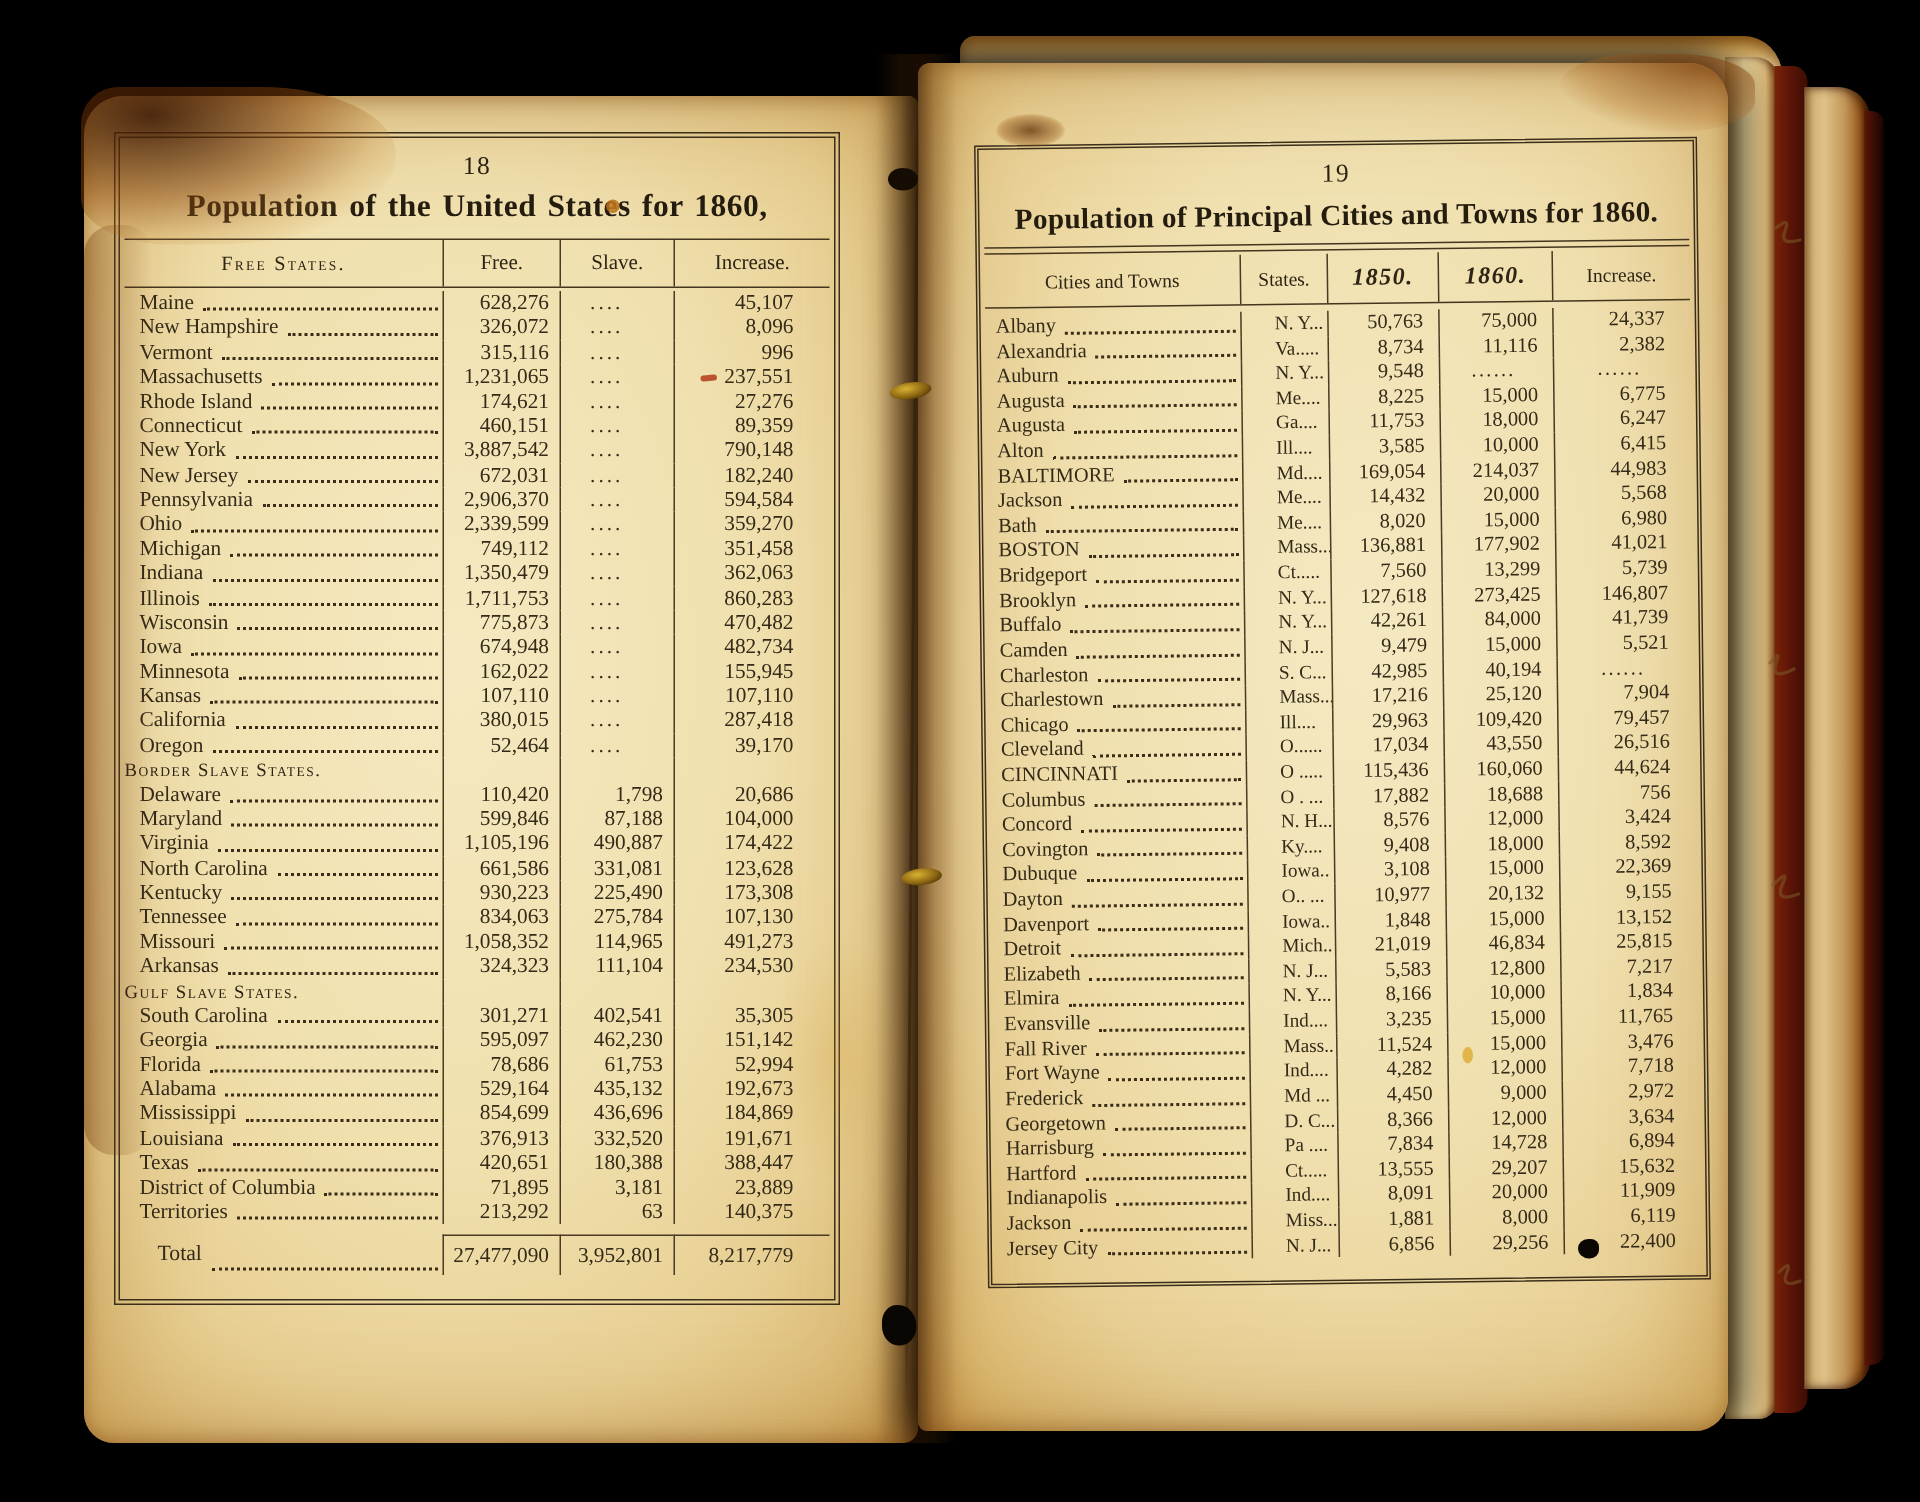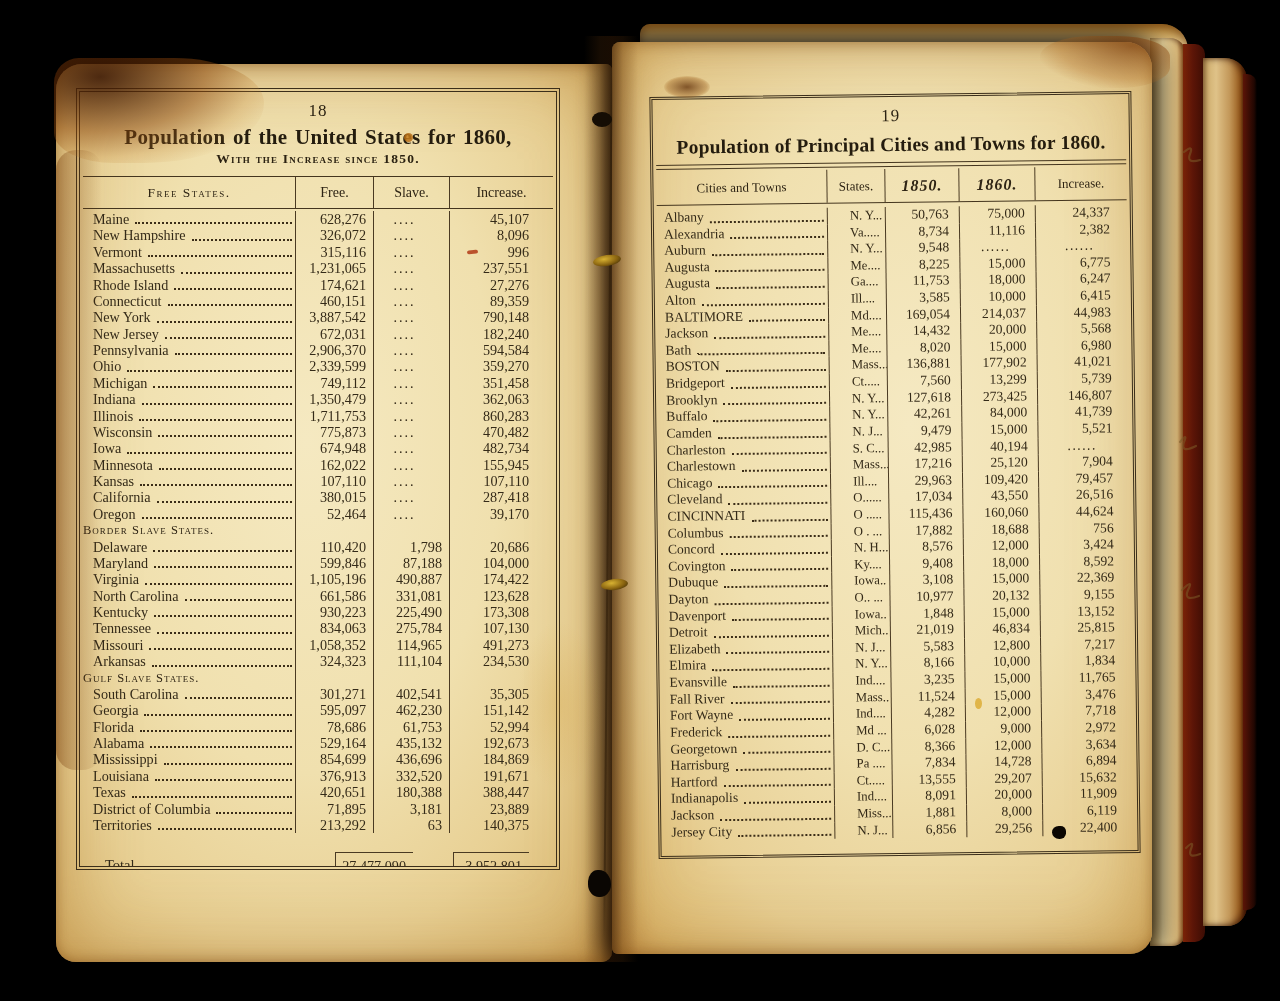--- a/index.html
+++ b/index.html
@@ -82,21 +82,21 @@
   .lthead .hc{text-align:center;font-size:14px;color:#2e2414;}
   .lthead .hc.sc{font-variant:small-caps;letter-spacing:1.5px;font-size:13.5px;}
   .lbody{margin-top:2px;}
   .lrow{height:16.38px;line-height:16.38px;font-size:14.2px;}
   .lrow .name{display:flex;align-items:baseline;padding-left:10px;}
   .leader{flex:1;border-bottom:2px dotted #3b2d18;margin:0 3px 3px 6px;align-self:flex-end;}
   .lrow .num{text-align:right;padding-right:7px;font-size:14.2px;}
   .lrow .num.inc{padding-right:24px;}
   .lrow .num.dots{text-align:center;letter-spacing:2px;padding-right:14px;}
   .section-row .sec{text-align:center;font-variant:small-caps;font-size:12.5px;letter-spacing:1px;color:#2e2414;padding-left:0;}
-  .total-row{height:27px;line-height:27px;font-size:14.5px;margin-top:19px;gap:40px;}
+  .total-row{height:27px;line-height:27px;font-size:14.5px;margin-top:7px;}
   .total-row .name{padding-left:22px;}
   .total-row .topline{border-top:1.3px solid #4a3a22;}
 
   
   .rthead,.rrow{display:grid;grid-template-columns:170px 58px 74px 76px 1fr;}
   .rthead{border-bottom:1.5px solid #44351e;height:33px;line-height:33px;margin-top:2px;}
   .rthead .c,.rrow .c{border-left:1.3px solid #4a3a22;white-space:pre;overflow:hidden;}
   .rthead .c:first-child,.rrow .c:first-child{border-left:none;}
   .rthead .hc{text-align:center;font-size:13px;color:#2e2414;}
   .rthead .hc.b{font-weight:700;font-size:16px;letter-spacing:1px;font-style:italic;}
@@ -157,21 +157,20 @@
       <path d="M24 372 q8 -10 4 0 q-4 12 12 4"></path>
       <path d="M26 520 q12 -12 6 0 q-5 12 11 6"></path>
       <path d="M30 778 q9 -9 5 1 q-4 10 9 5"></path>
     </g>
   </svg>
 
   <div class="page page-left">
     <div class="lframe">
       <div class="pageno">18</div>
       <div class="l-title">Population of the United States for 1860,</div>
-      <div class="l-sub">With the Increase since 1850.</div>
 
       <div class="lthead">
         <div class="c hc sc">Free States.</div>
         <div class="c hc">Free.</div>
         <div class="c hc">Slave.</div>
         <div class="c hc">Increase.</div>
       </div>
 
       <div class="lbody">
           <div class="lrow">
@@ -752,21 +751,21 @@
           <div class="rrow">
             <div class="c name"><span class="nm">Fort Wayne</span><span class="leader"></span></div>
             <div class="c st">Ind....</div>
             <div class="c num">4,282</div>
             <div class="c num">12,000</div>
             <div class="c num inc">7,718</div>
           </div>
           <div class="rrow">
             <div class="c name"><span class="nm">Frederick</span><span class="leader"></span></div>
             <div class="c st">Md ...</div>
-            <div class="c num">6,028</div>
+            <div class="c num">4,450</div>
             <div class="c num">9,000</div>
             <div class="c num inc">2,972</div>
           </div>
           <div class="rrow">
             <div class="c name"><span class="nm">Georgetown</span><span class="leader"></span></div>
             <div class="c st">D. C...</div>
             <div class="c num">8,366</div>
             <div class="c num">12,000</div>
             <div class="c num inc">3,634</div>
           </div>

